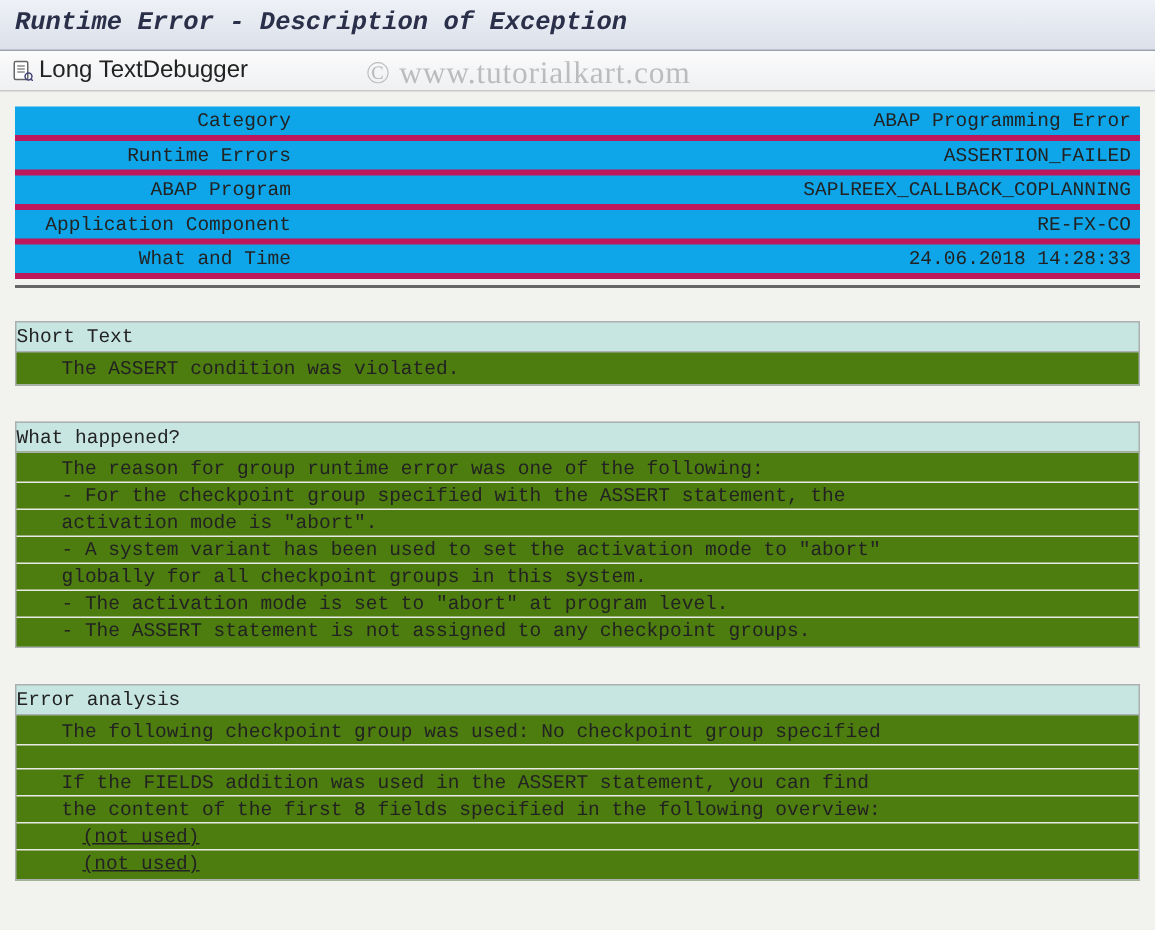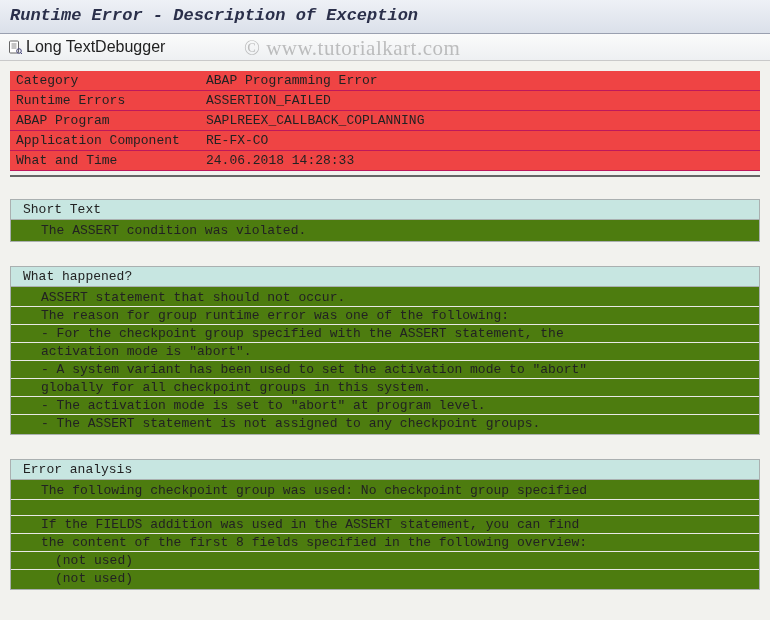--- a/index.html
+++ b/index.html
@@ -31,56 +31,57 @@
       align-items: center;
       font-family: Arial, sans-serif;
       font-size: 16px;
       color: #222;
     }
     .tool-item { display: flex; align-items: center; gap: 4px; cursor: pointer; }
     .tool-icon { display: inline-flex; }
     .content { padding: 10px 10px 0 10px; }
     .summary-table { width: 100%; border-collapse: collapse; margin-bottom: 4px; }
     .summary-table td {
-      background: #ef4444;
-      border-bottom: 1px solid #be185d;
+      background: #0ea5e9;
+      border-bottom: 4px solid #be185d;
       padding: 2px 6px;
       font-family: "Courier New", monospace;
       font-size: 13px;
       color: #222;
       white-space: nowrap;
+      text-align: right;
     }
     .summary-table td.key { width: 190px; }
     .summary-sep { height: 2px; background: #666; margin-bottom: 22px; }
 
     .section { margin-bottom: 24px; }
     .section-head {
       background: #c7e6e1;
       border: 1px solid #aab0b0;
       border-bottom: none;
-      padding: 2px 12px;
+      padding: 2px 0;
       font-family: "Courier New", monospace;
       font-size: 13px;
       color: #222;
     }
     .section-body {
       background: #4d7c0f;
       border: 1px solid #aab0b0;
       padding: 2px 0;
     }
     .section-body .line {
       padding: 1px 6px 1px 30px;
       font-family: "Courier New", monospace;
       font-size: 13px;
       color: #222;
       border-bottom: 1px solid #e9e9e5;
       white-space: pre;
       min-height: 16px;
     }
-    .section-body .line.indent2 { padding-left: 44px; }
+    .section-body .line.indent2 { padding-left: 44px; text-decoration: underline; }
     .section-body .line:last-child { border-bottom: none; }
 
     .watermark {
       position: absolute;
       top: 36px;
       left: 244px;
       font-family: Georgia, serif;
       font-size: 21px;
       color: rgba(120,120,120,0.45);
       pointer-events: none;
@@ -146,21 +147,20 @@
   <div class="section">
     <div class="section-head">Short Text</div>
     <div class="section-body" id="body-shortText">
         <div class="line">The ASSERT condition was violated.</div>
       </div>
   </div>
 
   <div class="section">
     <div class="section-head">What happened?</div>
     <div class="section-body" id="body-whatHappened">
-        <div class="line">ASSERT statement that should not occur.</div>
         <div class="line">The reason for group runtime error was one of the following:</div>
         <div class="line">- For the checkpoint group specified with the ASSERT statement, the</div>
         <div class="line">activation mode is "abort".</div>
         <div class="line">- A system variant has been used to set the activation mode to "abort"</div>
         <div class="line">globally for all checkpoint groups in this system.</div>
         <div class="line">- The activation mode is set to "abort" at program level.</div>
         <div class="line">- The ASSERT statement is not assigned to any checkpoint groups.</div>
       </div>
   </div>
 

